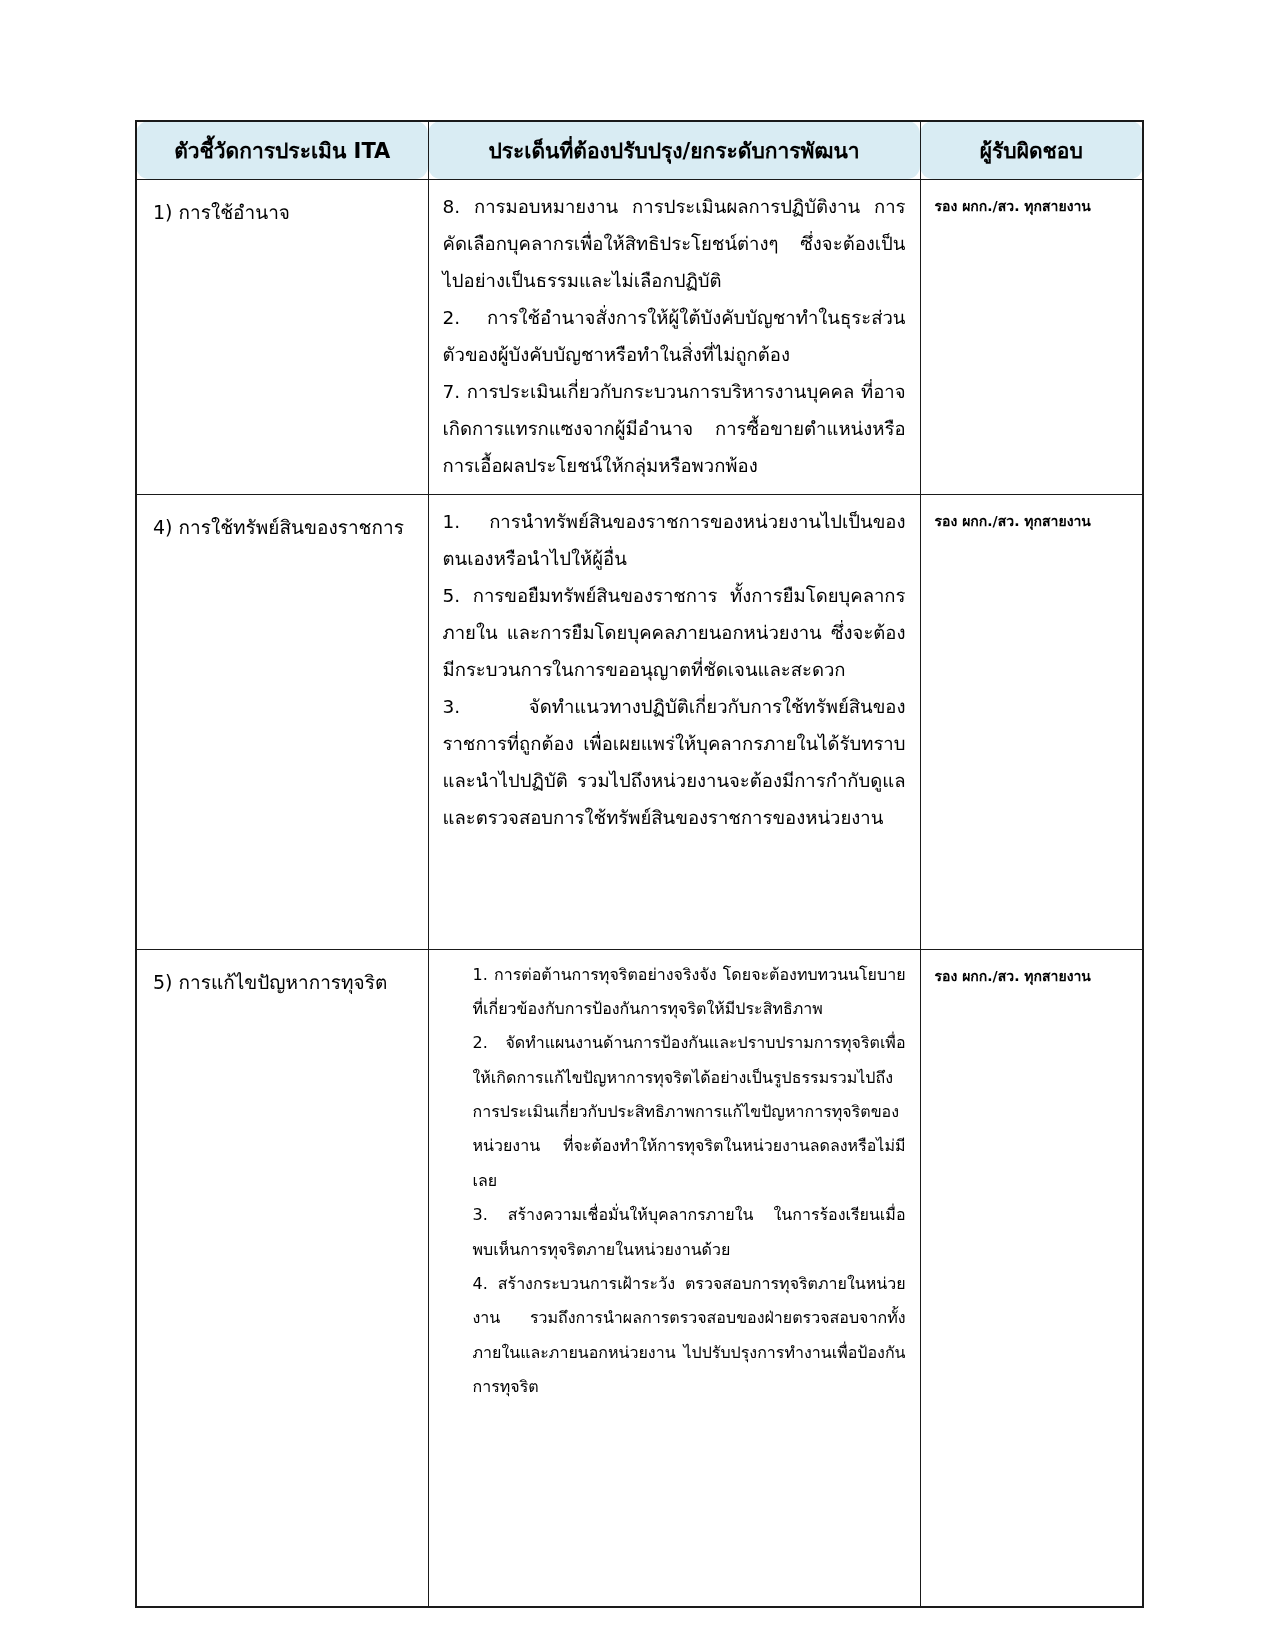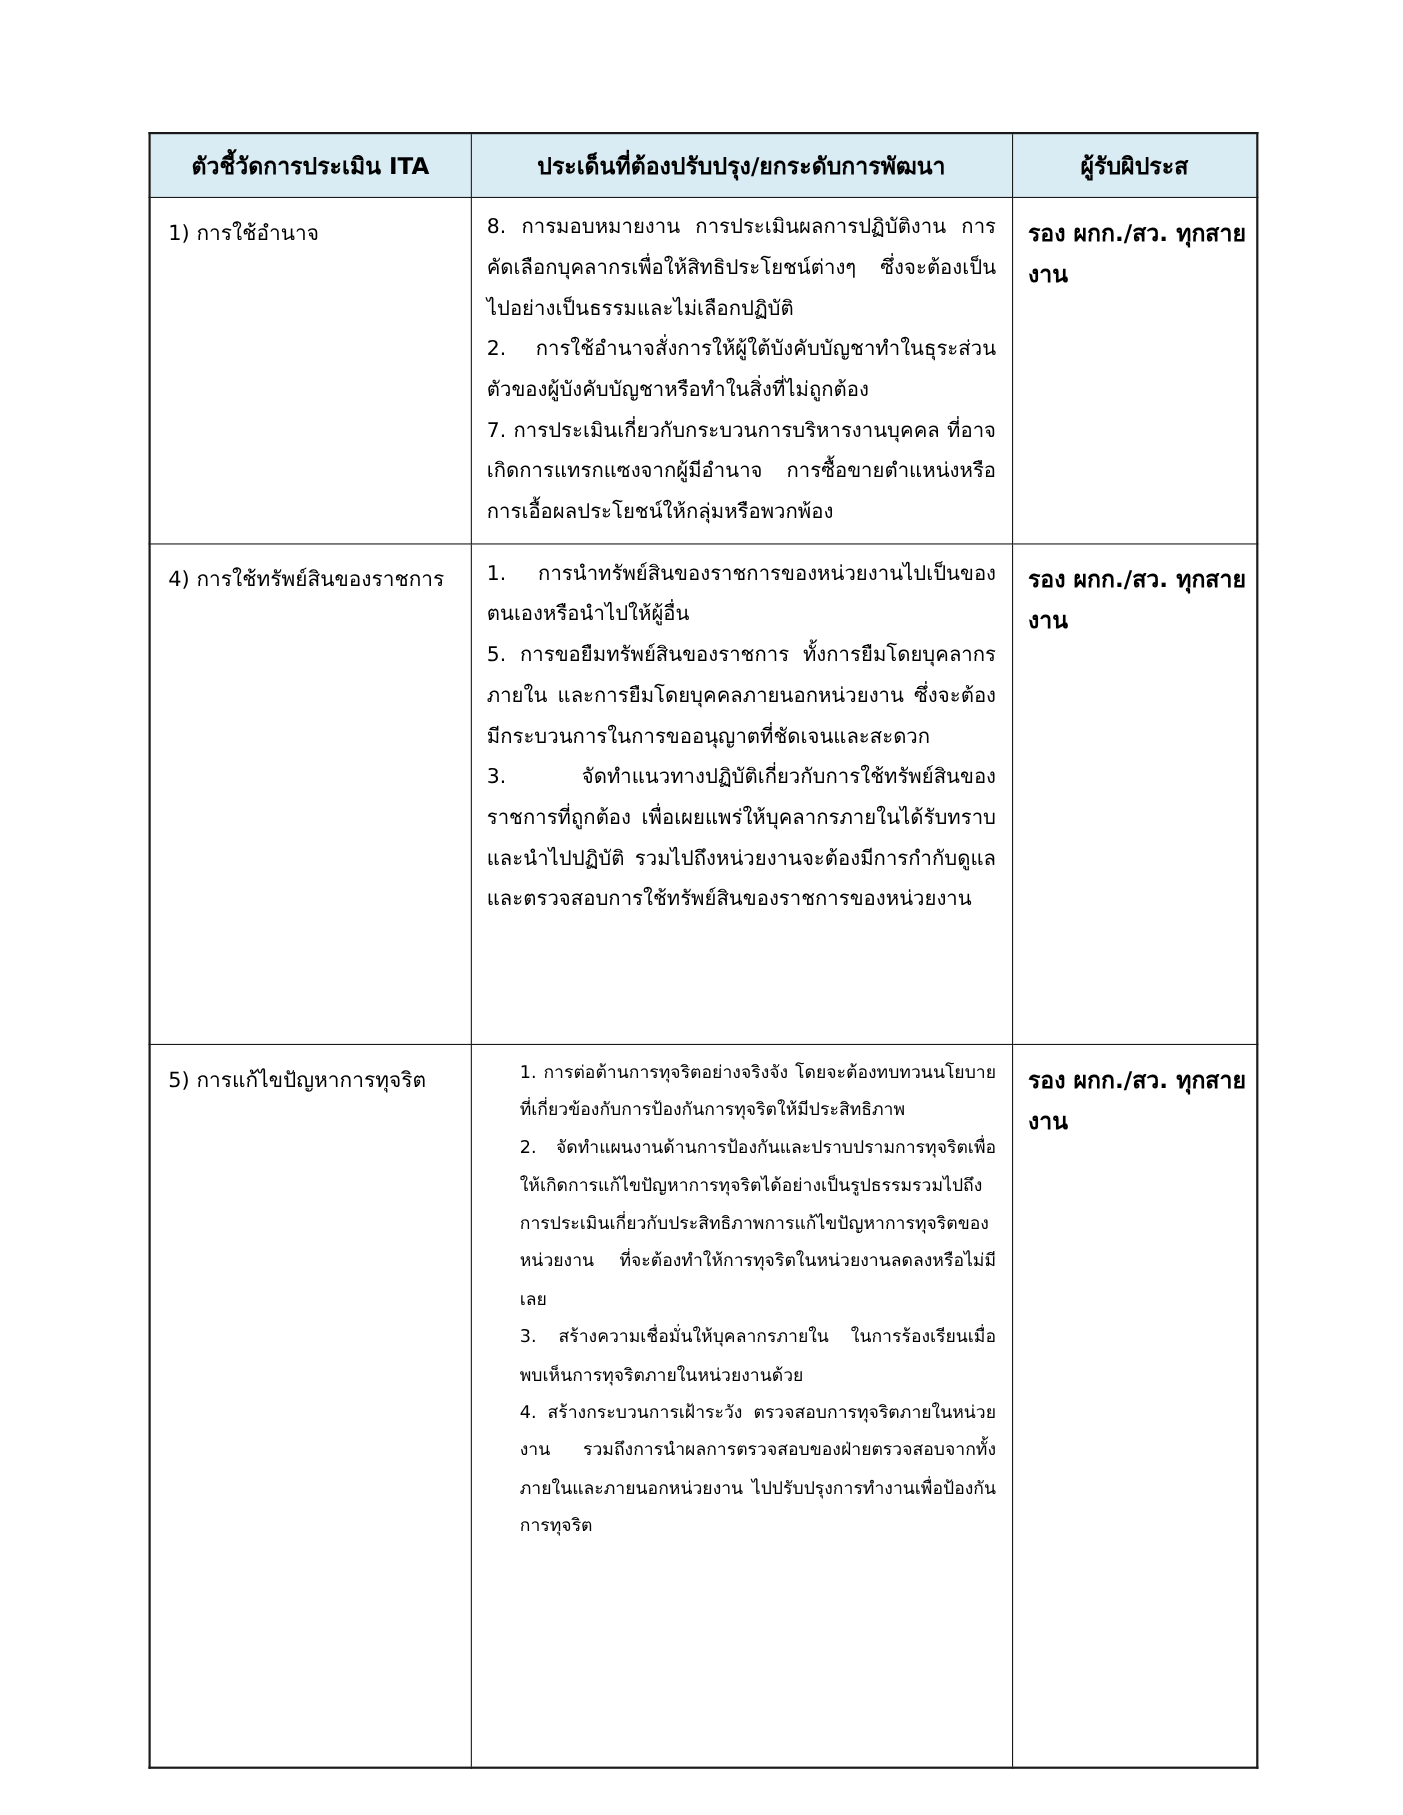--- a/index.html
+++ b/index.html
@@ -1,21 +1,21 @@
 <!DOCTYPE html>
 <html lang="th" style="--header-bg: #d9ecf3; --border: #1a1a1a; --text: #000000; --page-bg: #ffffff;"><head>
 <meta charset="utf-8">
 <style>
   :root{
     --header-bg:#d9ecf3;
     --border:#1a1a1a;
     --text:#000000;
     --page-bg:#ffffff;
   }
-  *{box-sizing:border-box;}
+  *{box-sizing:border-box;border-radius:13px;}
   html,body{margin:0;padding:0;}
   body{
     width:1275px;height:1650px;
     background:var(--page-bg);
     font-family:"DejaVu Sans",sans-serif;
     color:var(--text);
   }
   .page{
     position:relative;
     width:1275px;height:1650px;
@@ -52,21 +52,21 @@
     line-height:1.9;
   }
   td.cell-issues{
     font-size:18.5px;
     line-height:2.0;
     padding:8px 14px 10px 14px;
     text-align:justify;
   }
   td.cell-issues p{margin:0;}
   td.cell-responsible{
-    font-size:21px;
+    font-size:14px;
     font-weight:bold;
     padding:14px 8px 10px 14px;
     line-height:1.8;
   }
   tr.row-3 td{height:310px;}
   tr.row-4 td{height:455px;margin-top:26px;}
   tr.row-5 td{height:658px;}
   tr.row-5 td.cell-issues{
     font-size:16px;
     line-height:2.15;
@@ -80,21 +80,21 @@
   <table class="ita-table">
     <colgroup>
       <col class="c1">
         <col class="c2">
         <col class="c3">
     </colgroup>
     <thead>
       <tr>
         <th>ตัวชี้วัดการประเมิน ITA</th>
         <th>ประเด็นที่ต้องปรับปรุง/ยกระดับการพัฒนา</th>
-        <th>ผู้รับผิประส</th>
+        <th>ผู้รับผิดชอบ</th>
       </tr>
     </thead>
     <tbody>
       <tr class="row-3">
         <td class="cell-indicator">1) การใช้อำนาจ</td>
         <td class="cell-issues">
           <p>8. การมอบหมายงาน การประเมินผลการปฏิบัติงาน การคัดเลือกบุคลากรเพื่อให้สิทธิประโยชน์ต่างๆ ซึ่งจะต้องเป็นไปอย่างเป็นธรรมและไม่เลือกปฏิบัติ</p>
           <p>2. การใช้อำนาจสั่งการให้ผู้ใต้บังคับบัญชาทำในธุระส่วนตัวของผู้บังคับบัญชาหรือทำในสิ่งที่ไม่ถูกต้อง</p>
           <p>7. การประเมินเกี่ยวกับกระบวนการบริหารงานบุคคล ที่อาจเกิดการแทรกแซงจากผู้มีอำนาจ การซื้อขายตำแหน่งหรือการเอื้อผลประโยชน์ให้กลุ่มหรือพวกพ้อง</p>
         </td>

